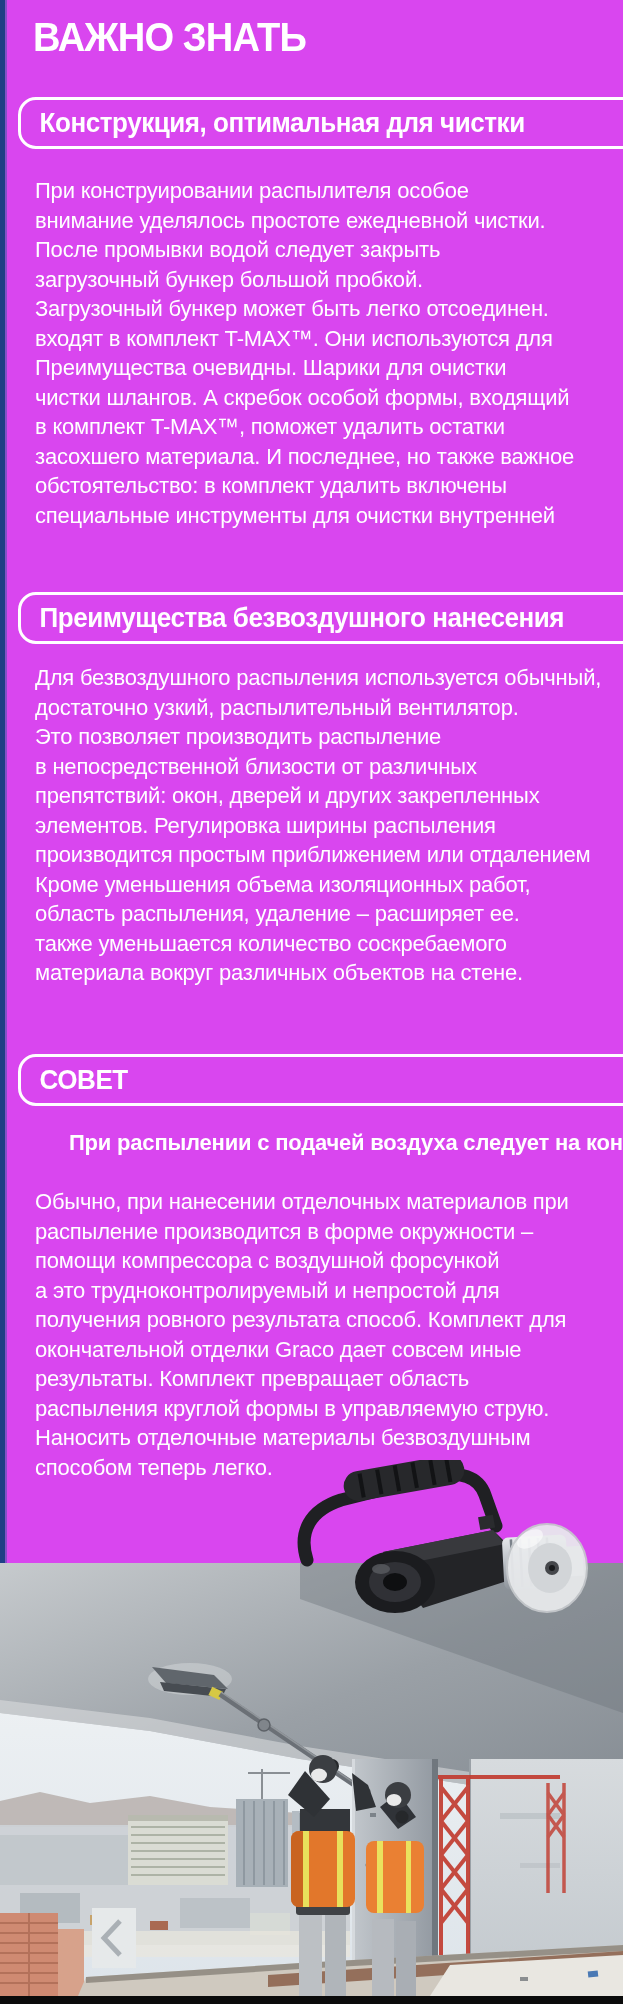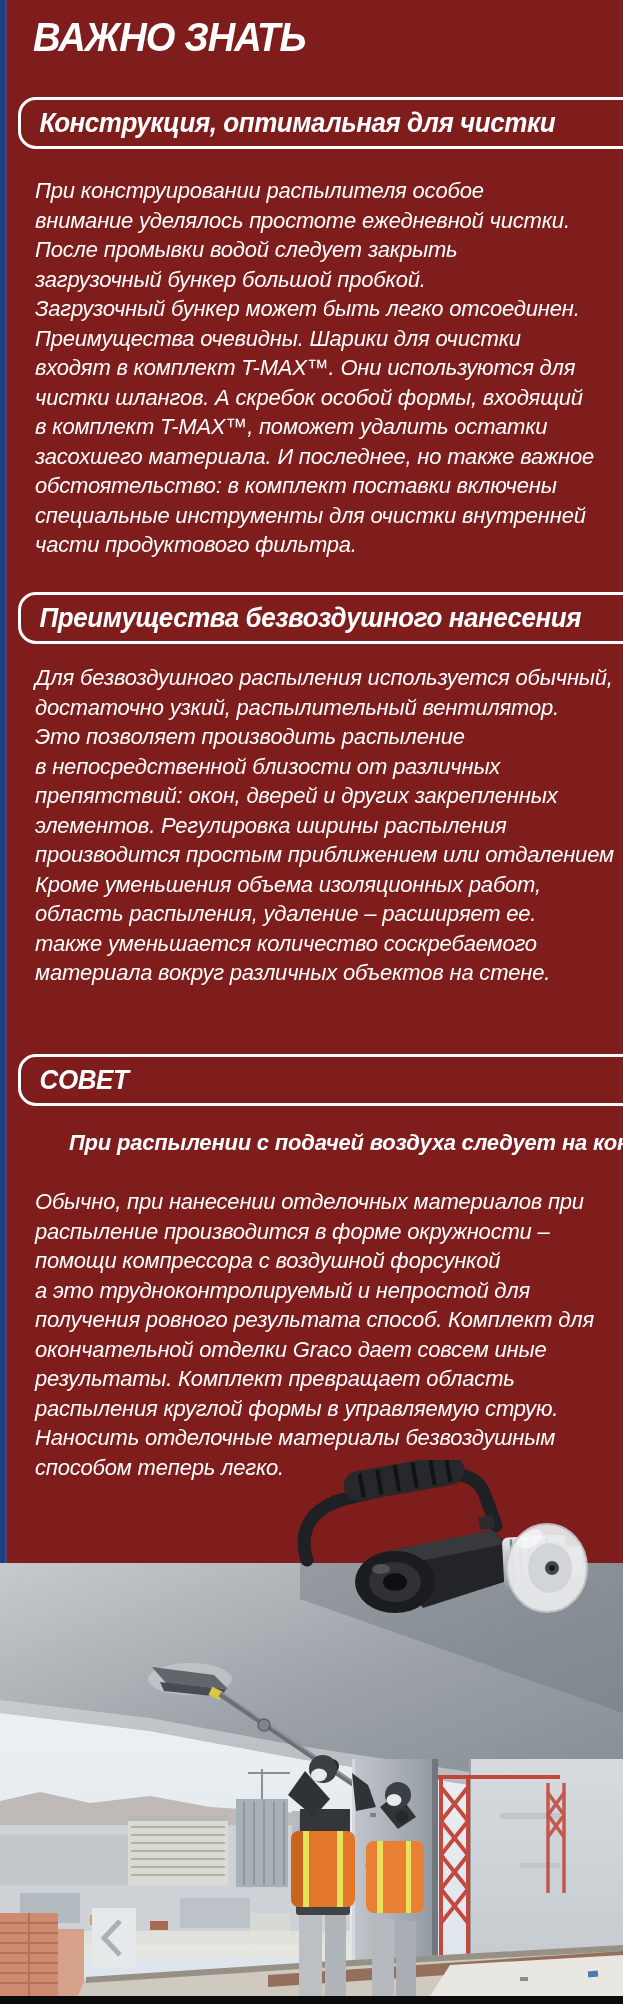--- a/index.html
+++ b/index.html
@@ -1,21 +1,20 @@
 <!DOCTYPE html>
 <html><head>
 <meta charset="utf-8">
 <style>
   html,body{margin:0;padding:0;background:#0a3da0;}
   .page{
     position:relative;width:623px;height:2004px;overflow:hidden;
-    background:#7f1d1d;
+    background:#d946ef;
     font-family:"Liberation Sans","DejaVu Sans",sans-serif;
     color:#ffffff;
-    font-style:italic;
   }
   .edge-stripe{position:absolute;left:0;top:0;width:5px;height:1563px;background:#203f86;}
   .edge-stripe2{position:absolute;left:5px;top:0;width:2px;height:1563px;background:#3d5ca8;opacity:.55;}
   .page-title{
     position:absolute;left:33px;top:16px;margin:0;
     font-size:41px;font-weight:700;letter-spacing:-1px;line-height:1.05;
     transform:scaleX(.93);transform-origin:left top;white-space:nowrap;
   }
   .banner{
     position:absolute;left:18px;width:612px;height:46px;
@@ -54,28 +53,27 @@
 
   <div class="banner banner-1">
     <span class="banner-text">Конструкция, оптимальная для чистки</span>
   </div>
   <div class="body-block body-1">
       <div class="tline">При конструировании распылителя особое</div>
       <div class="tline">внимание уделялось простоте ежедневной чистки.</div>
       <div class="tline">После промывки водой следует закрыть</div>
       <div class="tline">загрузочный бункер большой пробкой.</div>
       <div class="tline">Загрузочный бункер может быть легко отсоединен.</div>
+      <div class="tline">входят в комплект T-MAX™. Они используются для</div>
       <div class="tline">Преимущества очевидны. Шарики для очистки</div>
-      <div class="tline">входят в комплект T-MAX™. Они используются для</div>
       <div class="tline">чистки шлангов. А скребок особой формы, входящий</div>
       <div class="tline">в комплект T-MAX™, поможет удалить остатки</div>
       <div class="tline">засохшего материала. И последнее, но также важное</div>
-      <div class="tline">обстоятельство: в комплект поставки включены</div>
+      <div class="tline">обстоятельство: в комплект удалить включены</div>
       <div class="tline">специальные инструменты для очистки внутренней</div>
-      <div class="tline">части продуктового фильтра.</div>
     </div>
 
   <div class="banner banner-2">
     <span class="banner-text">Преимущества безвоздушного нанесения</span>
   </div>
   <div class="body-block body-2">
       <div class="tline">Для безвоздушного распыления используется обычный,</div>
       <div class="tline">достаточно узкий, распылительный вентилятор.</div>
       <div class="tline">Это позволяет производить распыление</div>
       <div class="tline">в непосредственной близости от различных</div>

